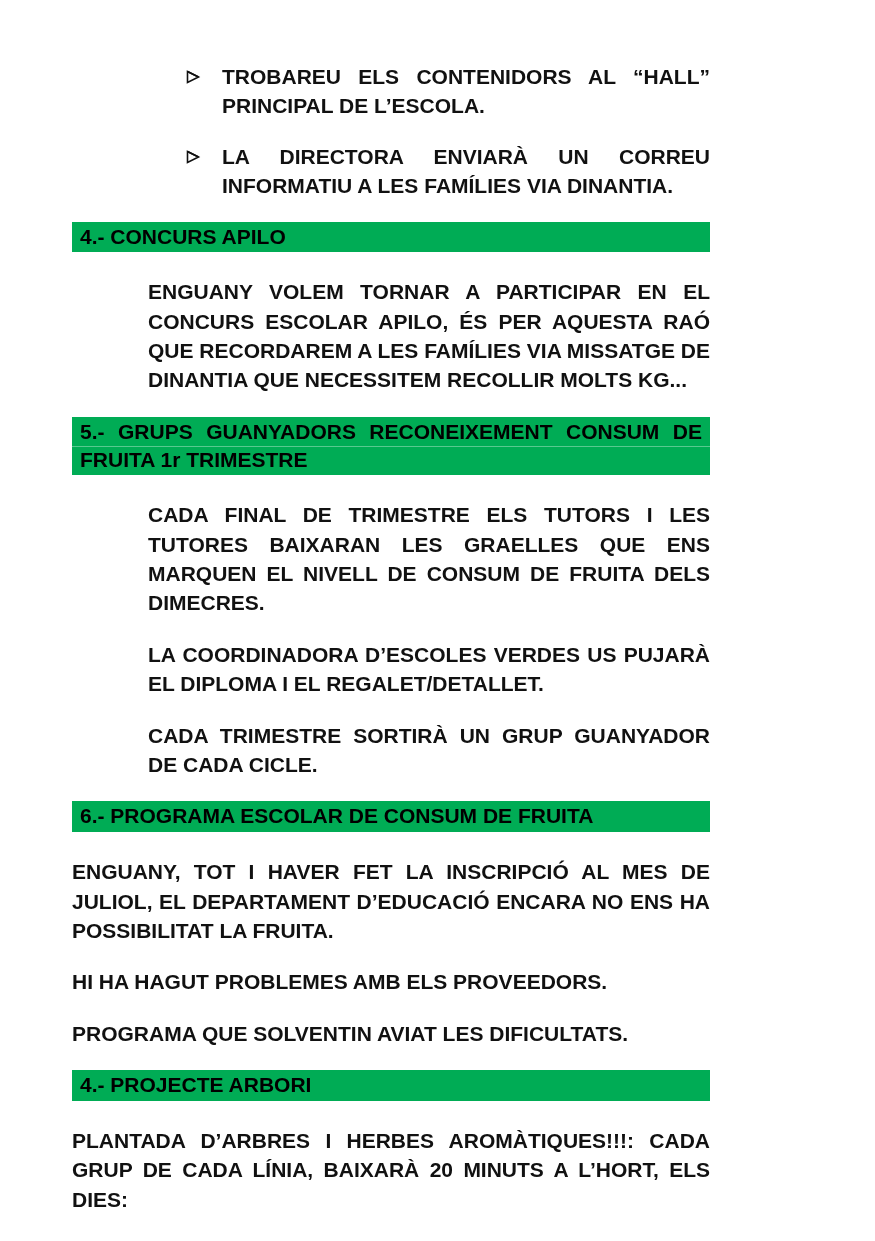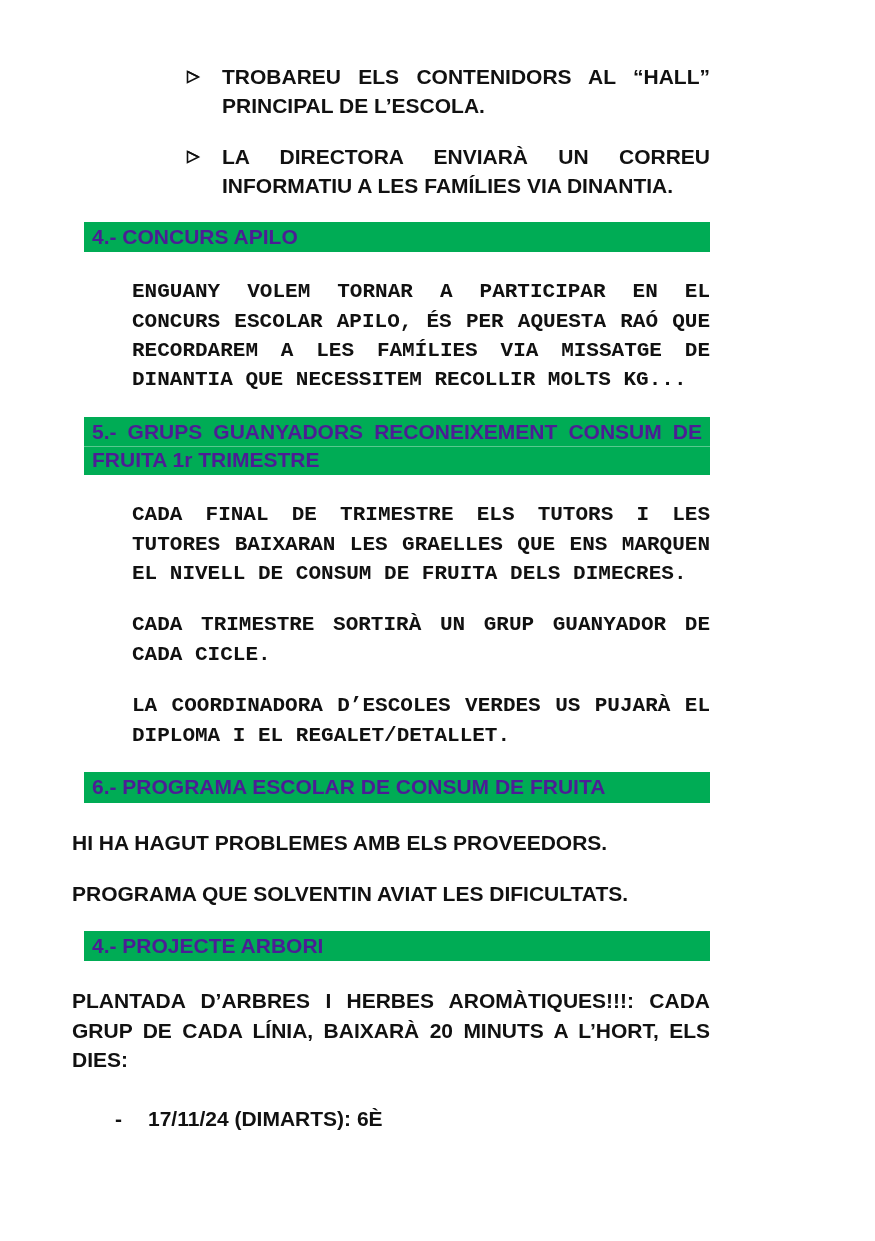--- a/index.html
+++ b/index.html
@@ -32,44 +32,43 @@
     position: absolute;
     left: 113px;
     top: 7px;
     width: 16px;
     height: 16px;
   }
   
   .bar {
     position: relative;
     background: var(--accent, #00AC55);
-    color: #4c1d95;
-    margin: 19px 0 25px 12px;
+    color: #000000;
+    margin: 19px 0 25px 0;
     padding: 1px 8px 2px 8px;
     font-size: 21px;
     line-height: 1.32;
     text-align: justify;
   }
   .bar.two-line::after {
     content: "";
     position: absolute;
     left: 0;
     right: 0;
     top: 50%;
     height: 1px;
     background: rgba(255,255,255,0.35);
   }
   
   p {
     margin: 0 0 22px 0;
     text-align: justify;
   }
   p.indent {
-    margin-left: 60px;
-    font-family: Liberation Mono, monospace;
+    margin-left: 76px;
   }
   
   .dash-item {
     position: relative;
     padding-left: 76px;
     margin-top: 30px;
   }
   .dash-item .dash {
     position: absolute;
     left: 43px;
@@ -103,24 +102,25 @@
       </svg>
     </span>
     <span>LA DIRECTORA ENVIARÀ UN CORREU INFORMATIU A LES FAMÍLIES VIA DINANTIA.</span>
   </div>
 
   <h2 class="bar">4.- CONCURS APILO</h2>
   <p class="indent">ENGUANY VOLEM TORNAR A PARTICIPAR EN EL CONCURS ESCOLAR APILO, ÉS PER AQUESTA RAÓ QUE RECORDAREM A LES FAMÍLIES VIA MISSATGE DE DINANTIA QUE NECESSITEM RECOLLIR MOLTS KG...</p>
 
   <h2 class="bar two-line">5.- GRUPS GUANYADORS RECONEIXEMENT CONSUM DE FRUITA 1r TRIMESTRE</h2>
   <p class="indent">CADA FINAL DE TRIMESTRE ELS TUTORS I LES TUTORES BAIXARAN LES GRAELLES QUE ENS MARQUEN EL NIVELL DE CONSUM DE FRUITA DELS DIMECRES.</p>
+  <p class="indent">LA COORDINADORA D’ESCOLES VERDES US PUJARÀ EL DIPLOMA I EL REGALET/DETALLET.</p>
   <p class="indent">CADA TRIMESTRE SORTIRÀ UN GRUP GUANYADOR DE CADA CICLE.</p>
-  <p class="indent">LA COORDINADORA D’ESCOLES VERDES US PUJARÀ EL DIPLOMA I EL REGALET/DETALLET.</p>
 
   <h2 class="bar">6.- PROGRAMA ESCOLAR DE CONSUM DE FRUITA</h2>
+  <p>ENGUANY, TOT I HAVER FET LA INSCRIPCIÓ AL MES DE JULIOL, EL DEPARTAMENT D’EDUCACIÓ ENCARA NO ENS HA POSSIBILITAT LA FRUITA.</p>
   <p>HI HA HAGUT PROBLEMES AMB ELS PROVEEDORS.</p>
   <p>PROGRAMA QUE SOLVENTIN AVIAT LES DIFICULTATS.</p>
 
   <h2 class="bar">4.- PROJECTE ARBORI</h2>
   <p>PLANTADA D’ARBRES I HERBES AROMÀTIQUES!!!: CADA GRUP DE CADA LÍNIA, BAIXARÀ 20 MINUTS A L’HORT, ELS DIES:</p>
 
   <div class="dash-item">
     <span class="dash">-</span>
     <span>17/11/24 (DIMARTS): 6È</span>
   </div>

